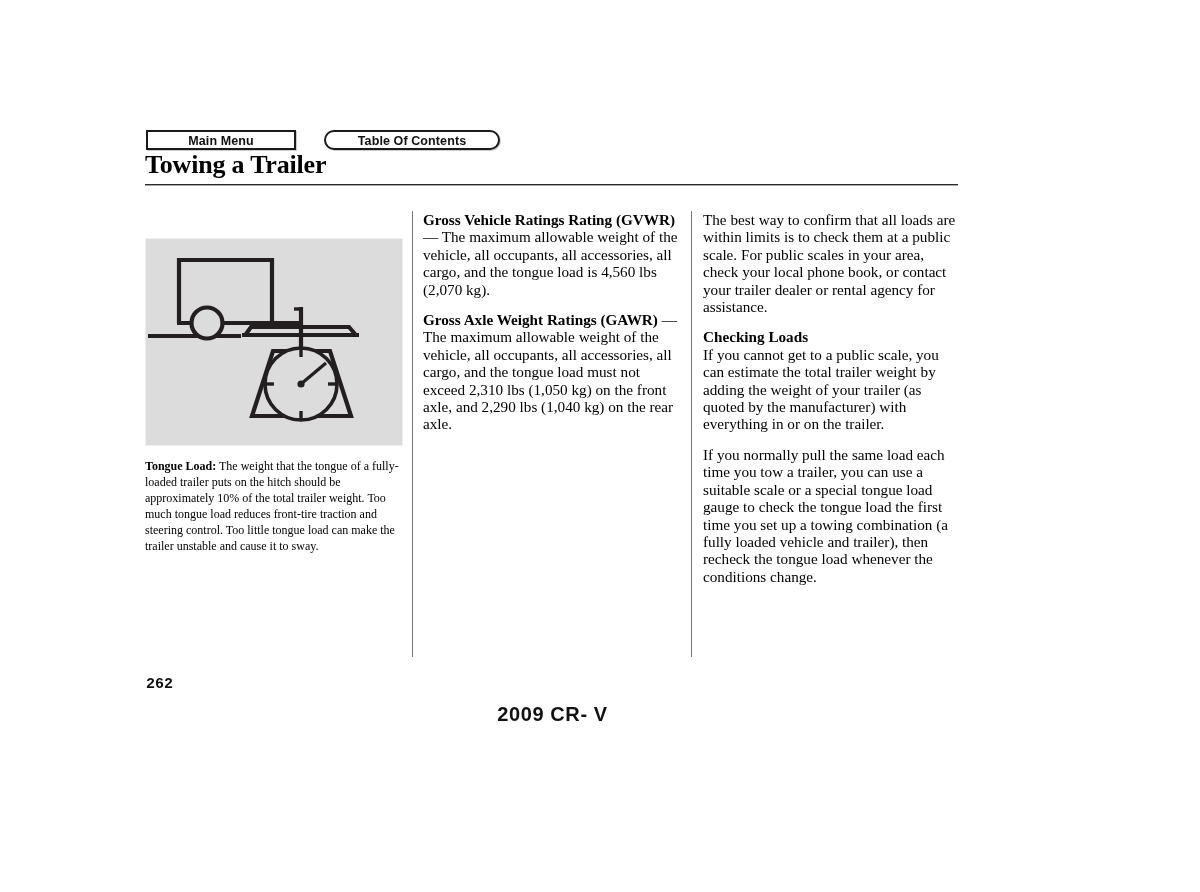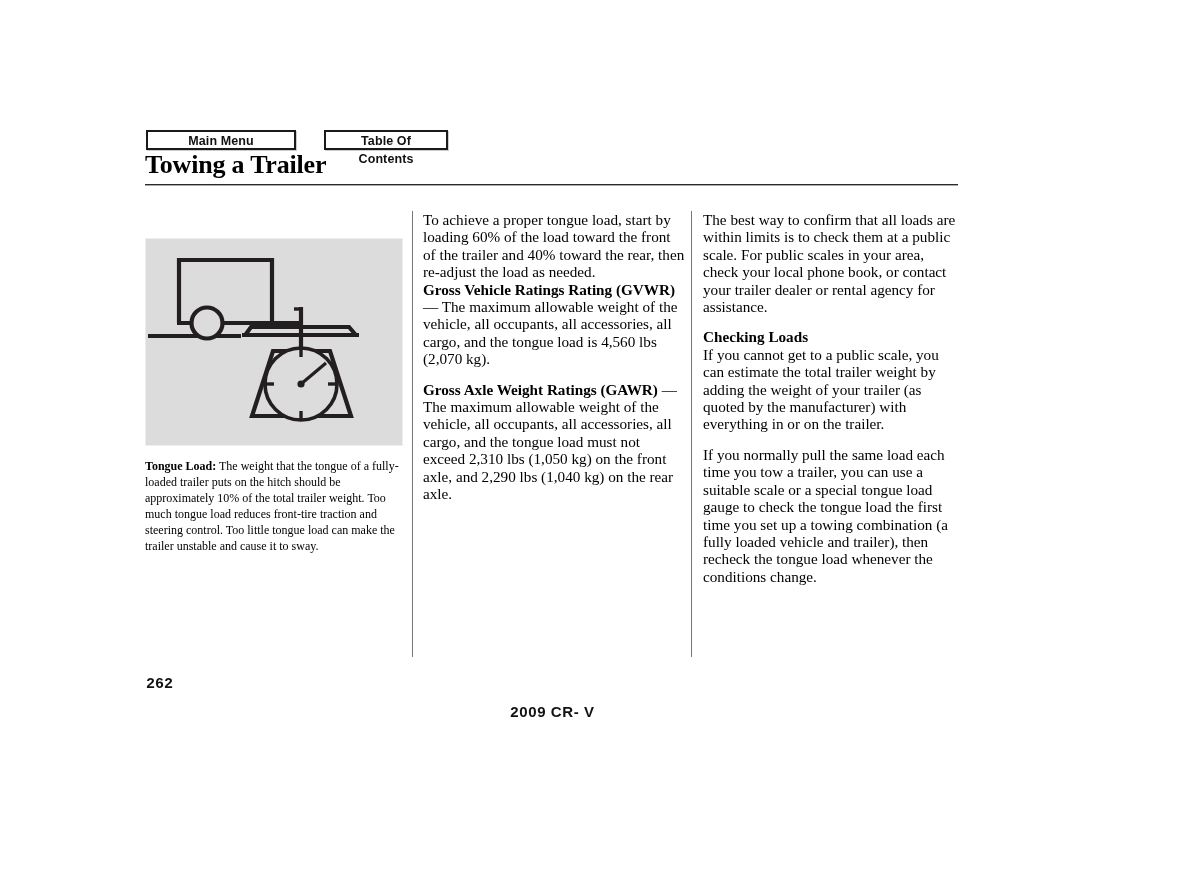--- a/index.html
+++ b/index.html
@@ -33,21 +33,21 @@
     color: #111111;
     text-align: center;
     line-height: 18px;
     height: 20px;
     padding: 0 10px;
     box-sizing: border-box;
     letter-spacing: 0.1px;
     box-shadow: 1px 1px 0 rgba(0,0,0,0.20);
   }
   .nav-btn.main-menu { width: 150px; }
-  .nav-btn.toc { width: 124px; }
+  .nav-btn.toc { width: 176px; border-radius: 10px; }
 
   
   .page-title {
     position: absolute;
     left: 145px;
     top: 150px;
     font-family: "Liberation Serif", "DejaVu Serif", serif;
     font-weight: bold;
     font-size: 26px;
     letter-spacing: -0.2px;
@@ -132,21 +132,21 @@
     color: #111111;
   }
   .footer-model {
     position: absolute;
     left: 0;
     top: 703px;
     width: 1105px;
     text-align: center;
     font-family: "Liberation Sans", "DejaVu Sans", sans-serif;
     font-weight: bold;
-    font-size: 15px;
+    font-size: 20px;
     letter-spacing: 0.6px;
     color: #111111;
   }
 </style>
 </head>
 <body>
 
 <div class="nav-bar">
   <div class="nav-btn main-menu">Main Menu</div>
   <div class="nav-btn toc">Table Of Contents</div>
@@ -196,21 +196,20 @@
         <circle cx="155" cy="145" r="3.6" fill="#231f20" stroke="none"></circle>
       </svg>
     </div>
 
     <div class="caption">
       <b>Tongue Load:</b><span> The weight that the tongue of a fully-loaded trailer puts on the hitch should be approximately 10% of the total trailer weight. Too much tongue load reduces front-tire traction and steering control. Too little tongue load can make the trailer unstable and cause it to sway.</span>
     </div>
   </div>
 
   <div class="col col-mid">
-    <p class="para tight">To achieve a proper tongue load, start by loading 60% of the load toward the front of the trailer and 40% toward the rear, then re-adjust the load as needed.</p>
 
     <p class="para">
       <b>Gross Vehicle Ratings Rating (GVWR)</b><span class="dash"> — </span><span>The maximum allowable weight of the vehicle, all occupants, all accessories, all cargo, and the tongue load is 4,560 lbs (2,070 kg).</span>
     </p>
 
     <p class="para">
       <b>Gross Axle Weight Ratings (GAWR)</b><span class="dash"> — </span><span>The maximum allowable weight of the vehicle, all occupants, all accessories, all cargo, and the tongue load must not exceed 2,310 lbs (1,050 kg) on the front axle, and 2,290 lbs (1,040 kg) on the rear axle.</span>
     </p>
 
   </div>

